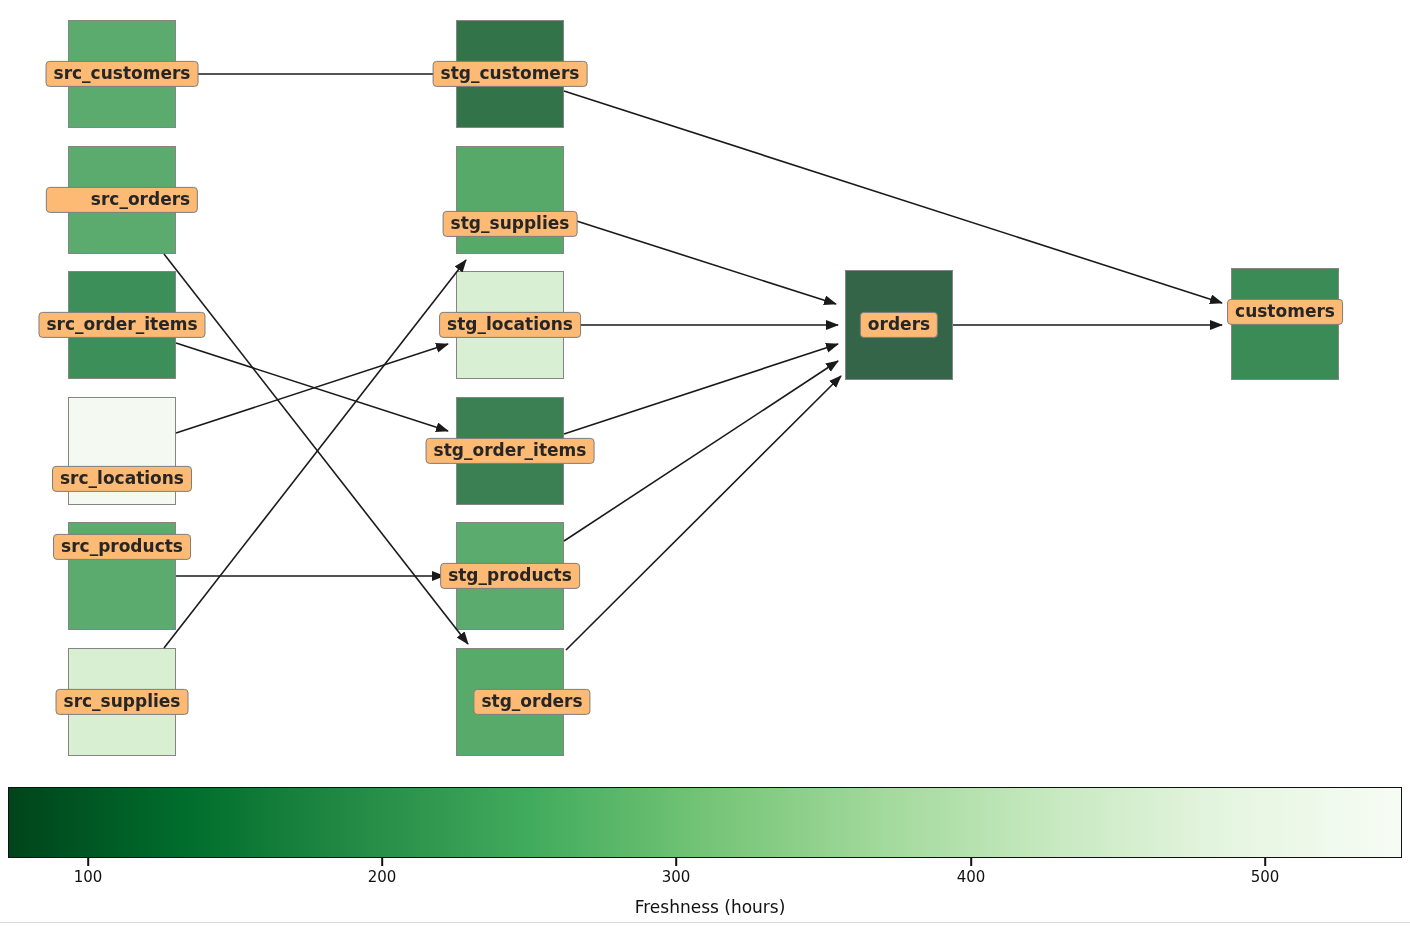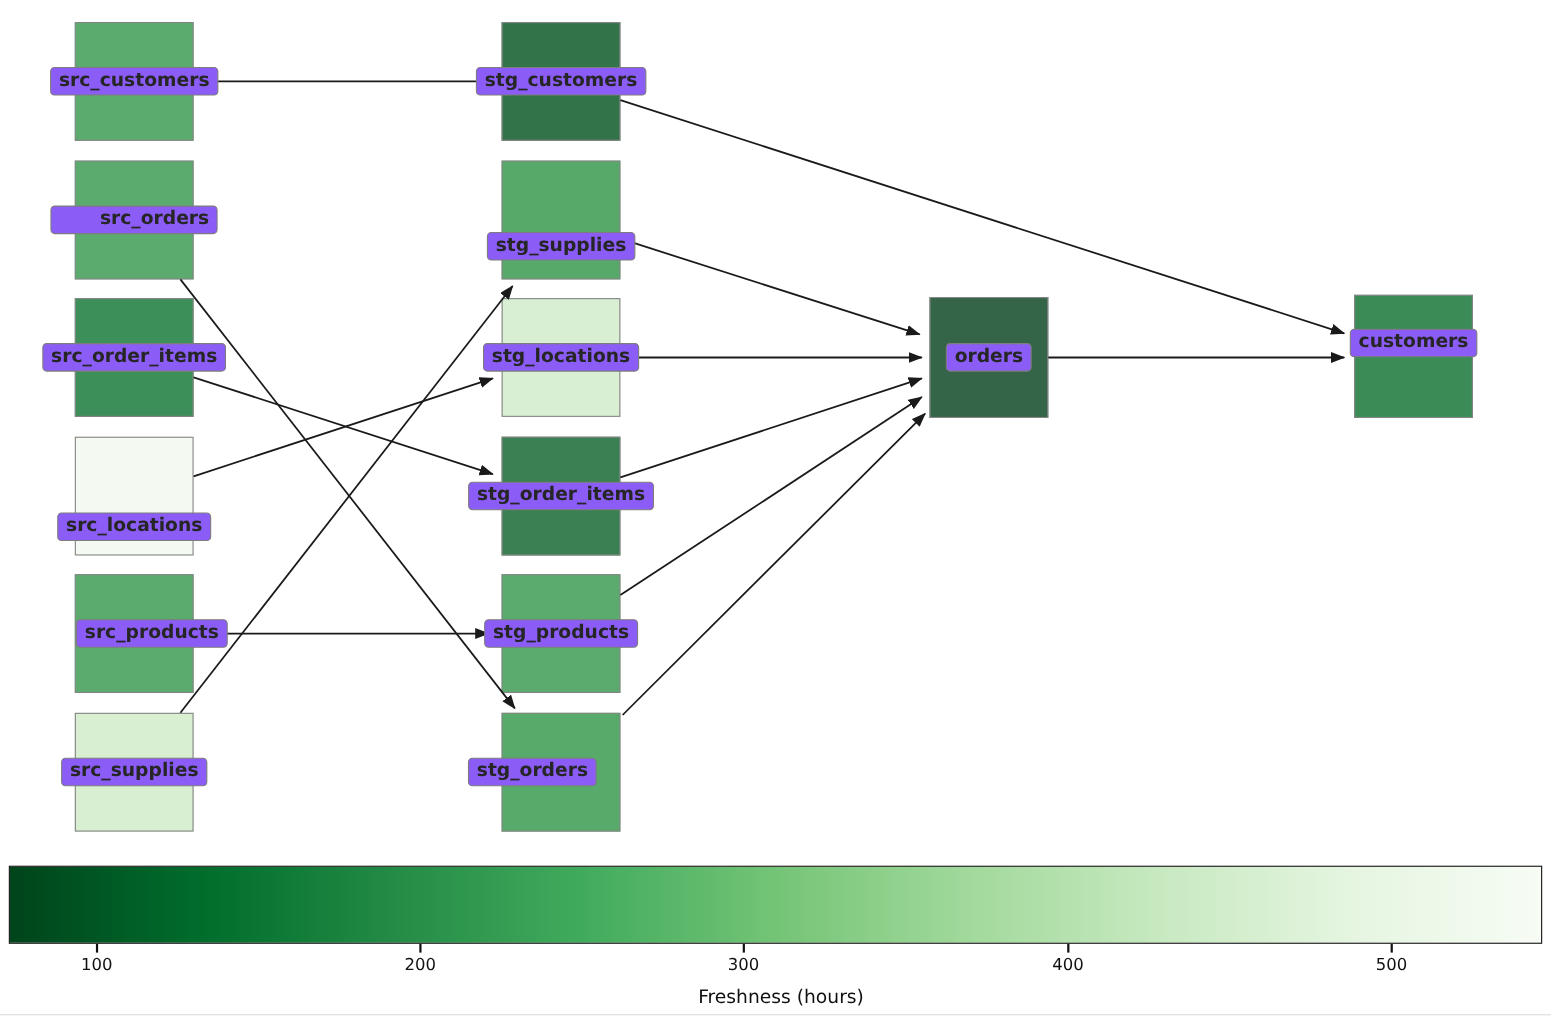--- a/index.html
+++ b/index.html
@@ -4,21 +4,21 @@
 <style>
   html,body{margin:0;padding:0;background:#ffffff;}
   #canvas{
     position:relative;width:1410px;height:926px;background:#ffffff;
     font-family:"DejaVu Sans","Liberation Sans",sans-serif;overflow:hidden;
   }
   .node-box{position:absolute;box-sizing:border-box;border:1.5px solid #858585;z-index:1;}
   #edges{position:absolute;left:0;top:0;z-index:2;}
   .node-label{
     position:absolute;transform:translate(-50%,-50%);
-    background:#8b5cf6;border:1.5px solid #7d7d7d;border-radius:4px;
+    background:#fdba74;border:1.5px solid #7d7d7d;border-radius:4px;
     padding:1px 7px 2px 7px;font-size:17px;font-weight:bold;color:#262626;
     white-space:nowrap;z-index:3;line-height:1.25;
   }
   #colorbar{position:absolute;box-sizing:border-box;border:1.8px solid #111111;z-index:1;}
   .cb-tick{position:absolute;width:1.6px;height:8px;background:#111111;transform:translateX(-50%);}
   .cb-tick-label{position:absolute;transform:translateX(-50%);font-size:15px;color:#111111;}
   #cb-axis-label{position:absolute;transform:translateX(-50%);font-size:17px;color:#111111;}
   #bottom-hairline{position:absolute;left:0;width:100%;height:1px;background:#dddddd;}
 </style>
 </head>
@@ -48,35 +48,35 @@
   <div id="nodes">
       <div class="node-box" style="left: 68px; top: 20px; width: 108px; height: 108px; background: rgb(92, 171, 110);"></div>
       <div class="node-label" style="left: 122px; top: 74px;">src_customers</div>
       <div class="node-box" style="left: 68px; top: 146px; width: 108px; height: 108px; background: rgb(92, 171, 110);"></div>
       <div class="node-label" style="left: 122px; top: 200px; padding-left: 44px;">src_orders</div>
       <div class="node-box" style="left: 68px; top: 271px; width: 108px; height: 108px; background: rgb(60, 143, 88);"></div>
       <div class="node-label" style="left: 122px; top: 325px;">src_order_items</div>
       <div class="node-box" style="left: 68px; top: 397px; width: 108px; height: 108px; background: rgb(244, 250, 241);"></div>
       <div class="node-label" style="left: 122px; top: 451px; margin-top: 28px;">src_locations</div>
       <div class="node-box" style="left: 68px; top: 522px; width: 108px; height: 108px; background: rgb(90, 171, 109);"></div>
-      <div class="node-label" style="left: 122px; top: 576px; margin-left: 16px;">src_products</div>
+      <div class="node-label" style="left: 122px; top: 547px;">src_products</div>
       <div class="node-box" style="left: 68px; top: 648px; width: 108px; height: 108px; background: rgb(216, 239, 210);"></div>
       <div class="node-label" style="left: 122px; top: 702px;">src_supplies</div>
       <div class="node-box" style="left: 456px; top: 20px; width: 108px; height: 108px; background: rgb(51, 115, 73);"></div>
       <div class="node-label" style="left: 510px; top: 74px;">stg_customers</div>
       <div class="node-box" style="left: 456px; top: 146px; width: 108px; height: 108px; background: rgb(87, 169, 106);"></div>
       <div class="node-label" style="left: 510px; top: 200px; margin-top: 24px;">stg_supplies</div>
       <div class="node-box" style="left: 456px; top: 271px; width: 108px; height: 108px; background: rgb(217, 239, 212);"></div>
       <div class="node-label" style="left: 510px; top: 325px;">stg_locations</div>
       <div class="node-box" style="left: 456px; top: 397px; width: 108px; height: 108px; background: rgb(58, 128, 82);"></div>
       <div class="node-label" style="left: 510px; top: 451px;">stg_order_items</div>
       <div class="node-box" style="left: 456px; top: 522px; width: 108px; height: 108px; background: rgb(90, 171, 109);"></div>
       <div class="node-label" style="left: 510px; top: 576px;">stg_products</div>
       <div class="node-box" style="left: 456px; top: 648px; width: 108px; height: 108px; background: rgb(88, 170, 107);"></div>
-      <div class="node-label" style="left: 484px; top: 702px; text-align: right;">stg_orders</div>
+      <div class="node-label" style="left: 532px; top: 702px; text-align: right;">stg_orders</div>
       <div class="node-box" style="left: 845px; top: 270px; width: 108px; height: 110px; background: rgb(53, 101, 73);"></div>
       <div class="node-label" style="left: 899px; top: 325px;">orders</div>
       <div class="node-box" style="left: 1231px; top: 268px; width: 108px; height: 112px; background: rgb(58, 139, 85);"></div>
       <div class="node-label" style="left: 1285px; top: 312px;">customers</div>
     </div>
   <div id="colorbar" style="left: 8px; top: 787px; width: 1394px; height: 71px; background: linear-gradient(to right, rgb(0, 68, 27) 0%, rgb(0, 109, 44) 12.5%, rgb(35, 139, 69) 25%, rgb(65, 171, 93) 37.5%, rgb(116, 196, 118) 50%, rgb(161, 217, 155) 62.5%, rgb(199, 233, 192) 75%, rgb(229, 245, 224) 87.5%, rgb(247, 252, 245) 100%);"></div>
   <div id="cb-ticks">
       <div class="cb-tick" style="left: 88.0156px; top: 858px;"></div>
       <div class="cb-tick-label" style="left: 88.0156px; top: 868px;">100</div>
       <div class="cb-tick" style="left: 382.01px; top: 858px;"></div>

